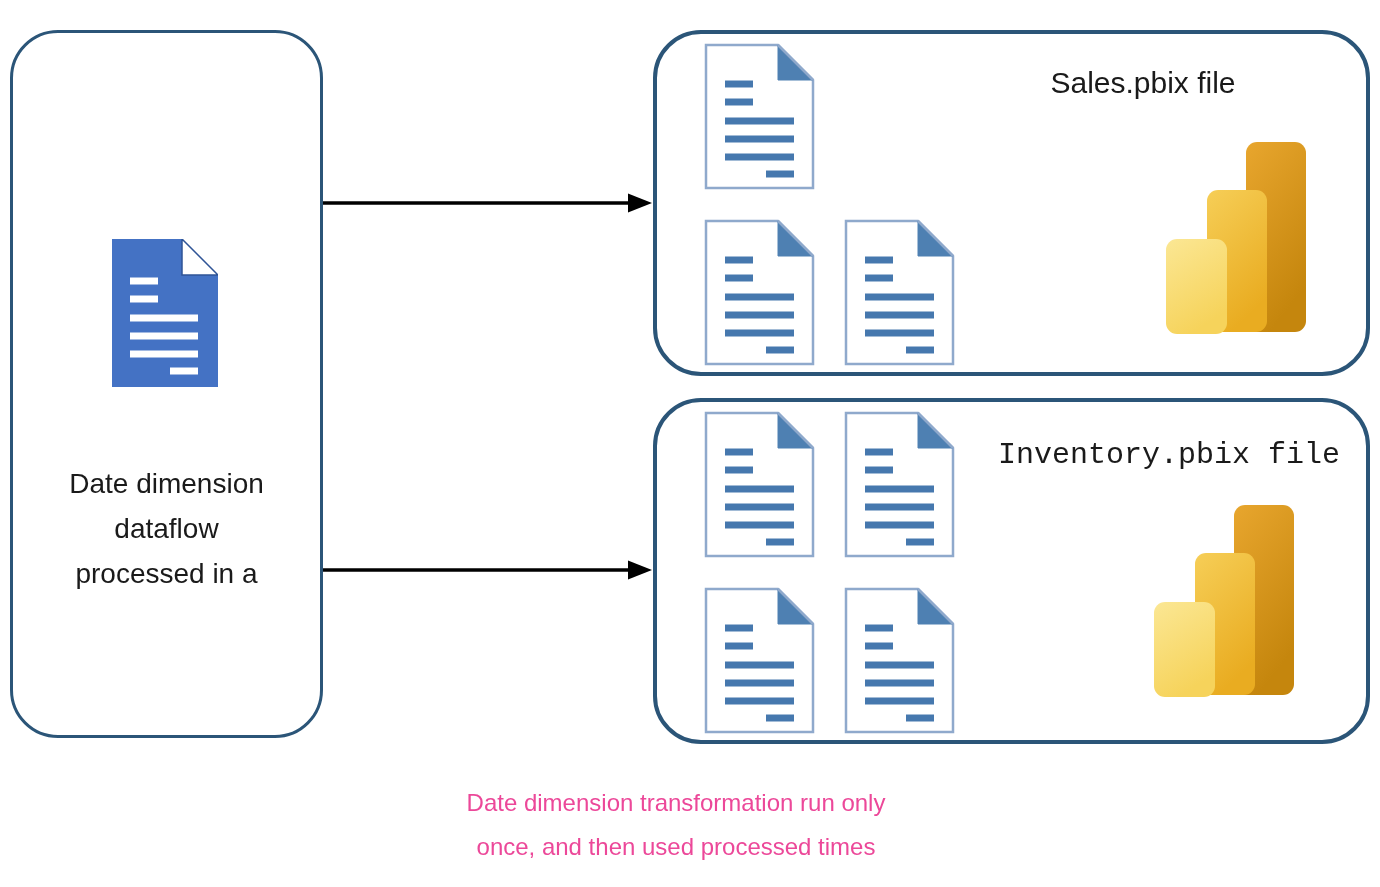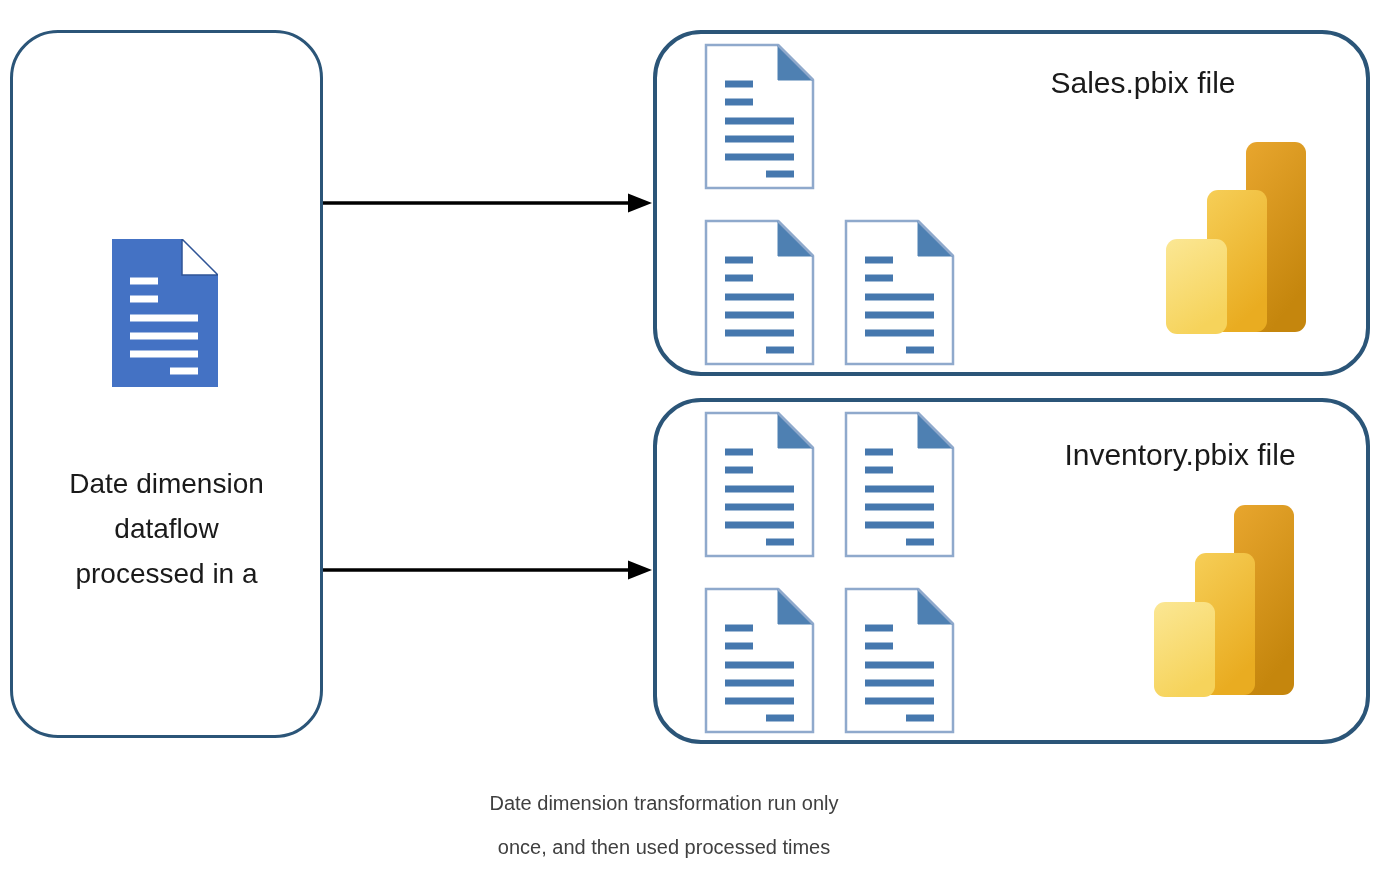--- a/index.html
+++ b/index.html
@@ -16,22 +16,22 @@
   .rbox.thick { border-width:4px; }
   .left-label {
     position:absolute; left:10px; top:461px; width:313px;
     text-align:center; font-size:28px; line-height:45px; color:#1a1a1a;
   }
   .box-title {
     position:absolute; text-align:center; font-size:30px; color:#1a1a1a;
     white-space:nowrap;
   }
   .caption {
-    position:absolute; left:332px; top:781px; width:664px;
-    text-align:center; font-size:20px; line-height:44px; color:#404040;
+    position:absolute; left:344px; top:781px; width:664px;
+    text-align:center; font-size:24px; line-height:44px; color:#ec4899;
   }
   svg.doc { position:absolute; width:111px; height:147px; }
   svg.doc-blue { position:absolute; width:106px; height:148px; }
   svg.pbi { position:absolute; }
   svg.arrow { position:absolute; width:330px; height:24px; }
 </style>
 </head>
 <body>
 
 <div class="canvas">
@@ -123,21 +123,21 @@
   <svg class="doc" style="left:844px; top:219px;">
       <use href="#sym-doc-white"></use>
     </svg>
 
   <svg class="pbi" style="left:1166px; top:142px; width:140px; height:192px;">
     <use href="#sym-pbi"></use>
   </svg>
 
   <div class="rbox thick" style="left:653px; top:398px; width:717px; height:346px;"></div>
 
-  <div class="box-title" style="left:1020px; top:438px; width:320px;">Inventory.pbix file</div>
+  <div class="box-title" style="left:998px; top:438px; width:320px;font-family:Liberation Mono, monospace;">Inventory.pbix file</div>
 
   <svg class="doc" style="left:704px; top:411px;">
       <use href="#sym-doc-white"></use>
     </svg>
   <svg class="doc" style="left:844px; top:411px;">
       <use href="#sym-doc-white"></use>
     </svg>
   <svg class="doc" style="left:704px; top:587px;">
       <use href="#sym-doc-white"></use>
     </svg>

